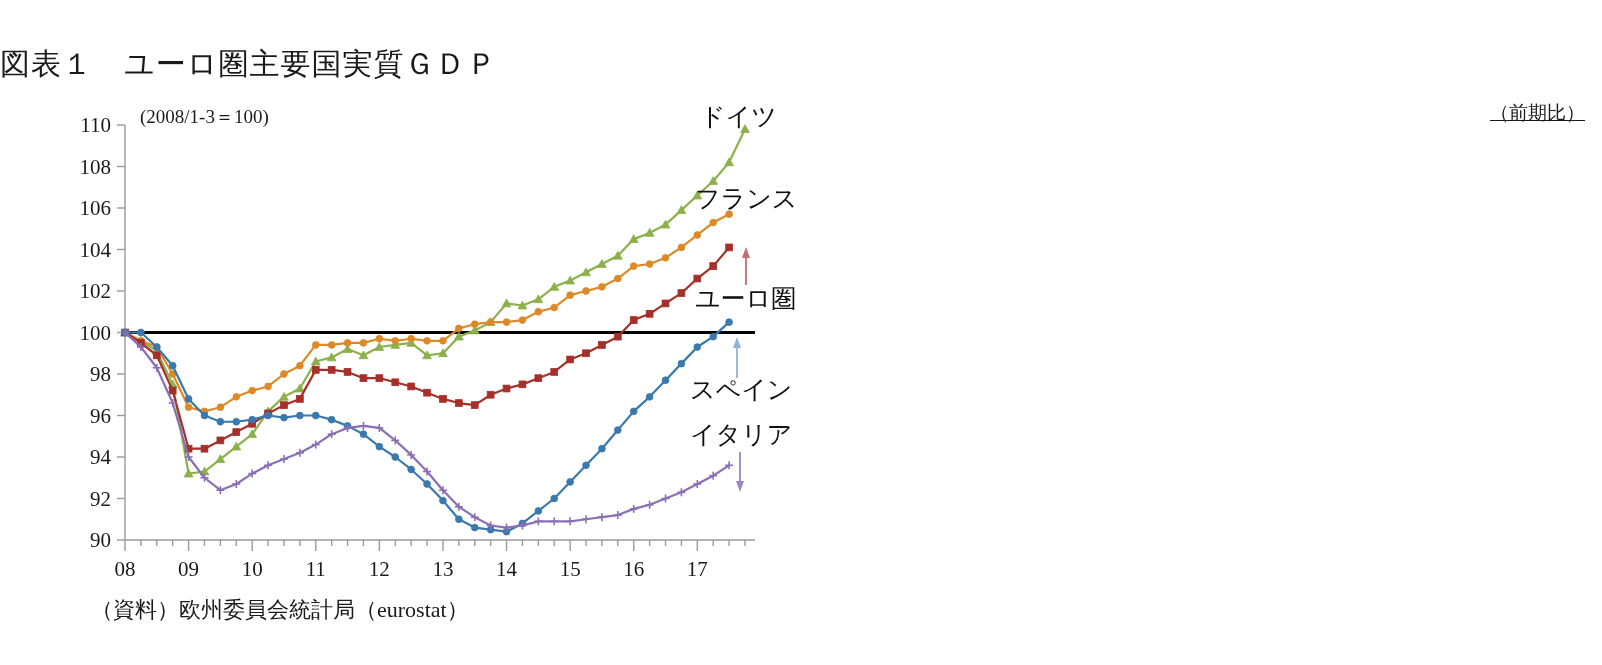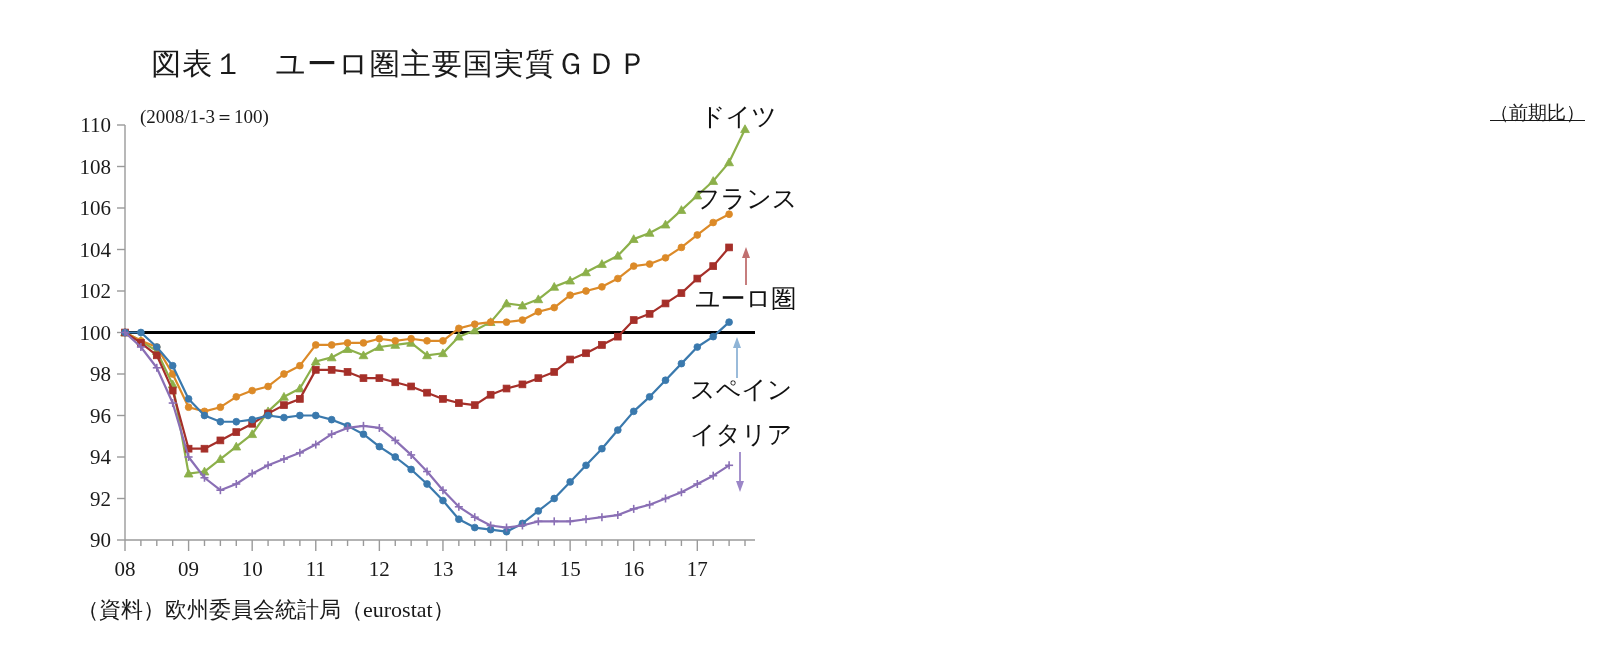--- a/index.html
+++ b/index.html
@@ -11,21 +11,21 @@
     color:#1a1a1a;
     overflow:hidden;
     position:relative;
   }
   .panel{position:absolute;top:0;height:665px;}
   #panel-left{left:0;width:800px;}
   #panel-right{left:800px;width:802px;}
 
   .fig-title{
     position:absolute;
-    text-align:center;
+    text-align:left;
     font-size:30px;
     letter-spacing:1px;
     white-space:nowrap;
     font-family:"Liberation Serif","DejaVu Serif",serif;
   }
   #title1{top:44px;left:0;width:800px;}
   #title2{top:44px;left:0;width:802px;}
 
   .axis-note{
     position:absolute;
@@ -33,21 +33,21 @@
     white-space:nowrap;
   }
   #note1{top:104px;left:140px;}
   #note2{top:100px;right:17px;text-decoration:underline;}
 
   .src-note{
     position:absolute;
     font-size:22px;
     white-space:nowrap;
   }
-  #src1{top:595px;left:77px;}
+  #src1{top:595px;left:91px;}
 
   svg{display:block;position:absolute;top:0;left:0;overflow:visible;}
   .tick-label{font-family:"Liberation Serif","DejaVu Serif",serif;font-size:21px;fill:#1a1a1a;}
   .tick-label-r{font-family:"Liberation Serif","DejaVu Serif",serif;font-size:20px;fill:#1a1a1a;}
   .series-label{font-family:"Liberation Serif","DejaVu Serif",serif;font-size:25px;fill:#111;}
   .legend-label{font-family:"Liberation Serif","DejaVu Serif",serif;font-size:22px;fill:#111;}
   .axisline{stroke:#9a9a9a;stroke-width:1.4;fill:none;}
   .baseline{stroke:#000000;stroke-width:3;fill:none;}
   .zeroline{stroke:#444;stroke-width:1.2;fill:none;}
 </style>

